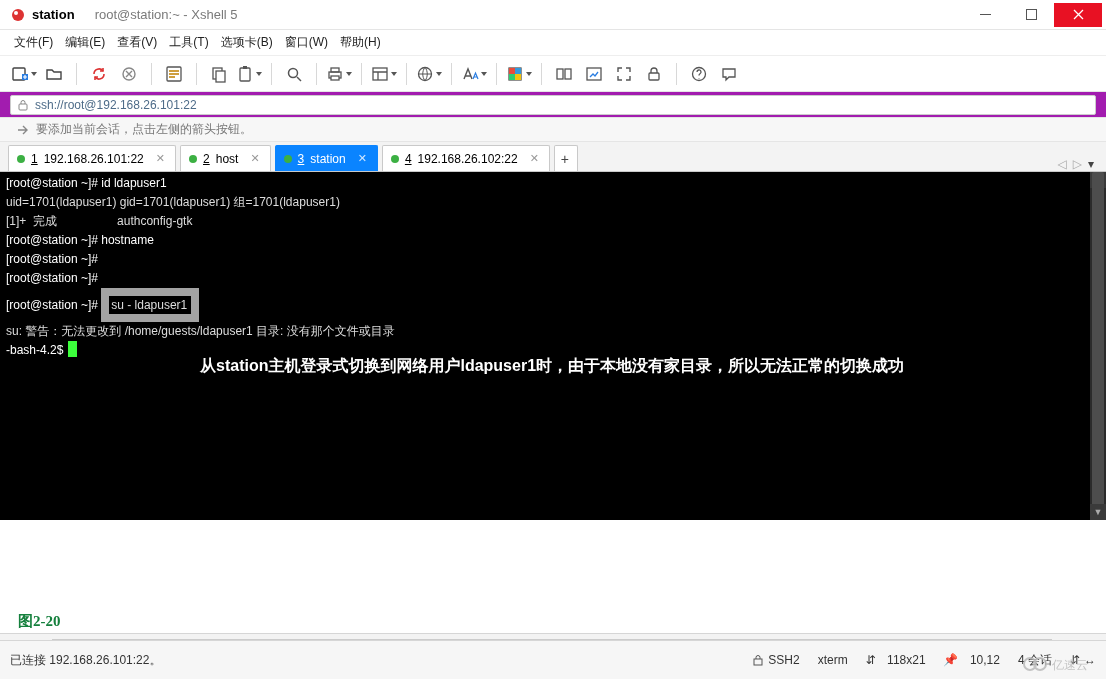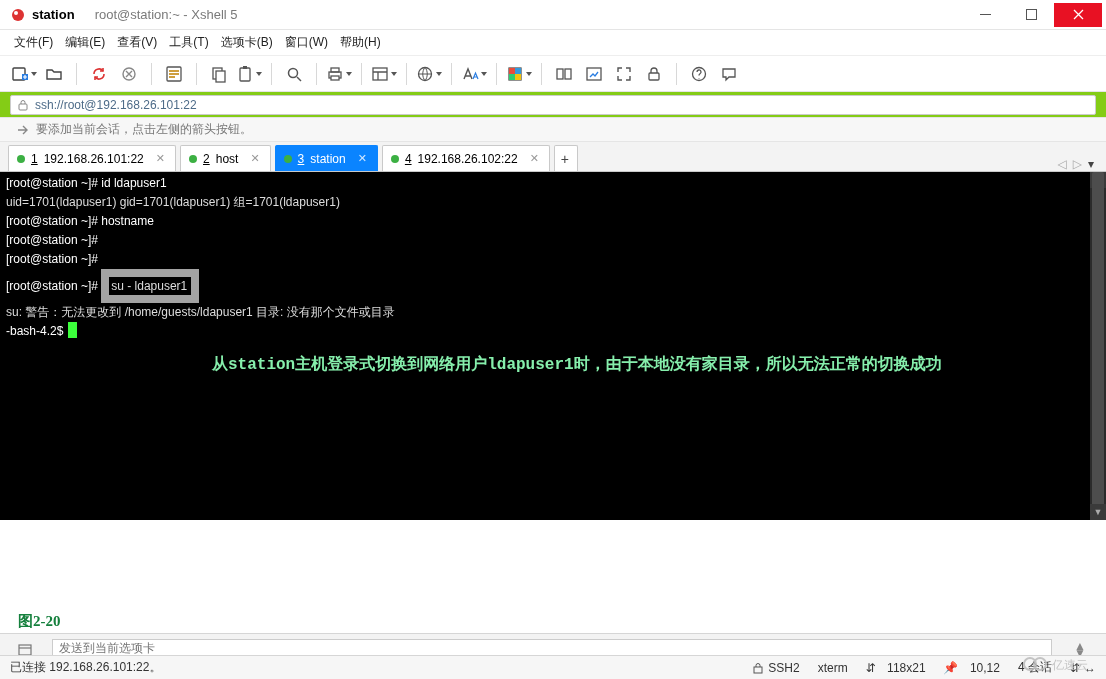--- a/index.html
+++ b/index.html
@@ -16,21 +16,21 @@
 
 .menubar{height:26px;display:flex;align-items:center;gap:12px;padding:0 14px;background:#fff;border-bottom:1px solid #eee}
 .menubar span{color:#222;cursor:default}
 
 .toolbar{height:36px;display:flex;align-items:center;gap:2px;padding:0 10px;background:#fff;border-bottom:1px solid #e5e5e5}
 .tbtn{height:28px;min-width:28px;display:flex;align-items:center;justify-content:center;border-radius:2px;position:relative}
 .tbtn svg{width:18px;height:18px}
 .tbtn .drop{width:6px;height:4px;margin-left:2px}
 .tsep{width:1px;height:22px;background:#d8d8d8;margin:0 6px}
 
-.addressbar{height:26px;display:flex;align-items:center;padding:0 10px;border-bottom:1px solid #e5e5e5;background:#84cc16}
+.addressbar{height:26px;display:flex;align-items:center;padding:0 10px;border-bottom:1px solid #e5e5e5;background:#a21caf}
 .addrbox{flex:1;height:20px;border:1px solid #ccc;background:#fff;border-radius:2px;display:flex;align-items:center;padding:0 6px;color:#4d6b88}
 .addrbox .lock{width:12px;height:12px;margin-right:6px}
 
 .hintbar{height:24px;display:flex;align-items:center;padding:0 16px;color:#777;border-bottom:1px solid #e5e5e5;background:#f7f7f7}
 .hintbar .hicn{width:14px;height:14px;margin-right:6px}
 
 .tabstrip{height:30px;display:flex;align-items:flex-end;background:#f3f3f3;border-bottom:1px solid #c9c9c9;padding:0 8px;position:relative}
 .tab{height:26px;border:1px solid #c9c9c9;border-bottom:none;background:#fff;display:flex;align-items:center;padding:0 10px 0 8px;margin-right:4px;border-radius:2px 2px 0 0;gap:6px}
 .tab .dot{width:8px;height:8px;border-radius:50%;background:#3cb043}
 .tab .num{text-decoration:underline}
@@ -40,36 +40,36 @@
 .tab.plus{width:24px;justify-content:center;font-size:14px;color:#444}
 .tabstrip .scrollers{margin-left:auto;display:flex;align-items:center;gap:6px;color:#aaa;padding-right:4px}
 .tabstrip .scrollers .enabled{color:#444}
 
 .terminal{background:#000;color:#ddd;font-family:"Consolas","Courier New",monospace;font-size:16px;line-height:19px;height:348px;padding:2px 6px;position:relative;overflow:hidden}
 .terminal .line{white-space:pre}
 .prompt-root{color:#fff}
 .cmd{color:#fff}
 .highlight-cmd{border:8px solid #a3a3a3;padding:0 4px 0 2px;display:inline-block;line-height:18px}
 .cursor{display:inline-block;width:9px;height:16px;background:#3cff3c;vertical-align:text-bottom;margin-left:1px}
-.annot{color:#86efac;font-weight:bold;font-family:Liberation Mono, monospace;font-size:16px;position:absolute;left:212px;top:184px}
+.annot{color:#ffffff;font-weight:bold;font-family:Liberation Sans, sans-serif;font-size:16px;position:absolute;left:200px;top:184px}
 .bashp{color:#fff}
 .term-scroll{position:absolute;right:0;top:0;width:16px;height:100%;background:#2b2b2b}
 .term-scroll .thumb{position:absolute;left:2px;right:2px;top:0;height:100%;background:#4d4d4d;border-radius:2px}
 .term-scroll .btn{position:absolute;left:0;right:0;height:16px;background:#3a3a3a;display:flex;align-items:center;justify-content:center;color:#aaa;font-size:9px}
 .term-scroll .btn.top{top:0}
 .term-scroll .btn.bot{bottom:0}
 
 .figlabel{position:absolute;left:18px;bottom:48px;color:#15803d;font-weight:bold;font-size:15px;font-family:"Microsoft YaHei"}
 
 .sendbar{position:absolute;left:0;right:0;bottom:22px;height:24px;background:#f3f3f3;border-top:1px solid #d6d6d6;display:flex;align-items:flex-end;padding:0 18px;gap:20px}
 .sendbar .sicn{width:14px;height:14px}
 .sendbar input{flex:1;height:18px;border:1px solid #ccc;background:#fff;padding:0 6px;color:#888}
 .sendbar .scrollbtns{display:flex;flex-direction:column;width:16px;color:#888;font-size:8px;line-height:7px;text-align:center}
 
-.statusbar{position:absolute;left:0;right:0;bottom:0;height:24px;border-top:1px solid #d6d6d6;background:#f6f6f6;display:flex;align-items:center;padding:0 10px;gap:18px;color:#333}
+.statusbar{position:absolute;left:0;right:0;bottom:0;height:39px;border-top:1px solid #d6d6d6;background:#f6f6f6;display:flex;align-items:center;padding:0 10px;gap:18px;color:#333}
 .statusbar .left{flex:0 0 auto}
 .statusbar .spacer{flex:1}
 .statusbar .seg{display:flex;align-items:center;gap:4px}
 .statusbar .sicn{width:12px;height:12px}
 .statusbar .endicons{display:flex;gap:4px}
 
 .watermark{position:absolute;right:12px;bottom:2px;opacity:.85}
 .watermark svg{width:72px;height:20px}
 </style>
 </head>
@@ -311,20 +311,21 @@
     <span>◁</span>
     <span>▷</span>
     <span class="enabled">▾</span>
   </div>
 </div>
 
 <div class="terminal">
   <div id="term-lines">
       <div class="line"><span class="prompt-root">[root@station ~]#</span><span class="cmd"> id ldapuser1</span></div>
       <div class="line">uid=1701(ldapuser1) gid=1701(ldapuser1) 组=1701(ldapuser1)</div>
+      <div class="line">[1]+  完成                  authconfig-gtk</div>
       <div class="line"><span class="prompt-root">[root@station ~]#</span><span class="cmd"> hostname</span></div>
       <div class="line"><span class="prompt-root">[root@station ~]#</span><span class="cmd"></span></div>
       <div class="line"><span class="prompt-root">[root@station ~]#</span><span class="cmd"></span></div>
       <div class="line"><span class="prompt-root">[root@station ~]# </span><span class="highlight-cmd">su - ldapuser1</span></div>
       <div class="line">su: 警告：无法更改到 /home/guests/ldapuser1 目录: 没有那个文件或目录</div>
       <div class="line"><span class="bashp">-bash-4.2$ </span><span class="cursor"></span></div>
     </div>
   <div class="annot">从station主机登录式切换到网络用户ldapuser1时，由于本地没有家目录，所以无法正常的切换成功</div>
   <div class="term-scroll">
     <div class="btn top">▲</div>

